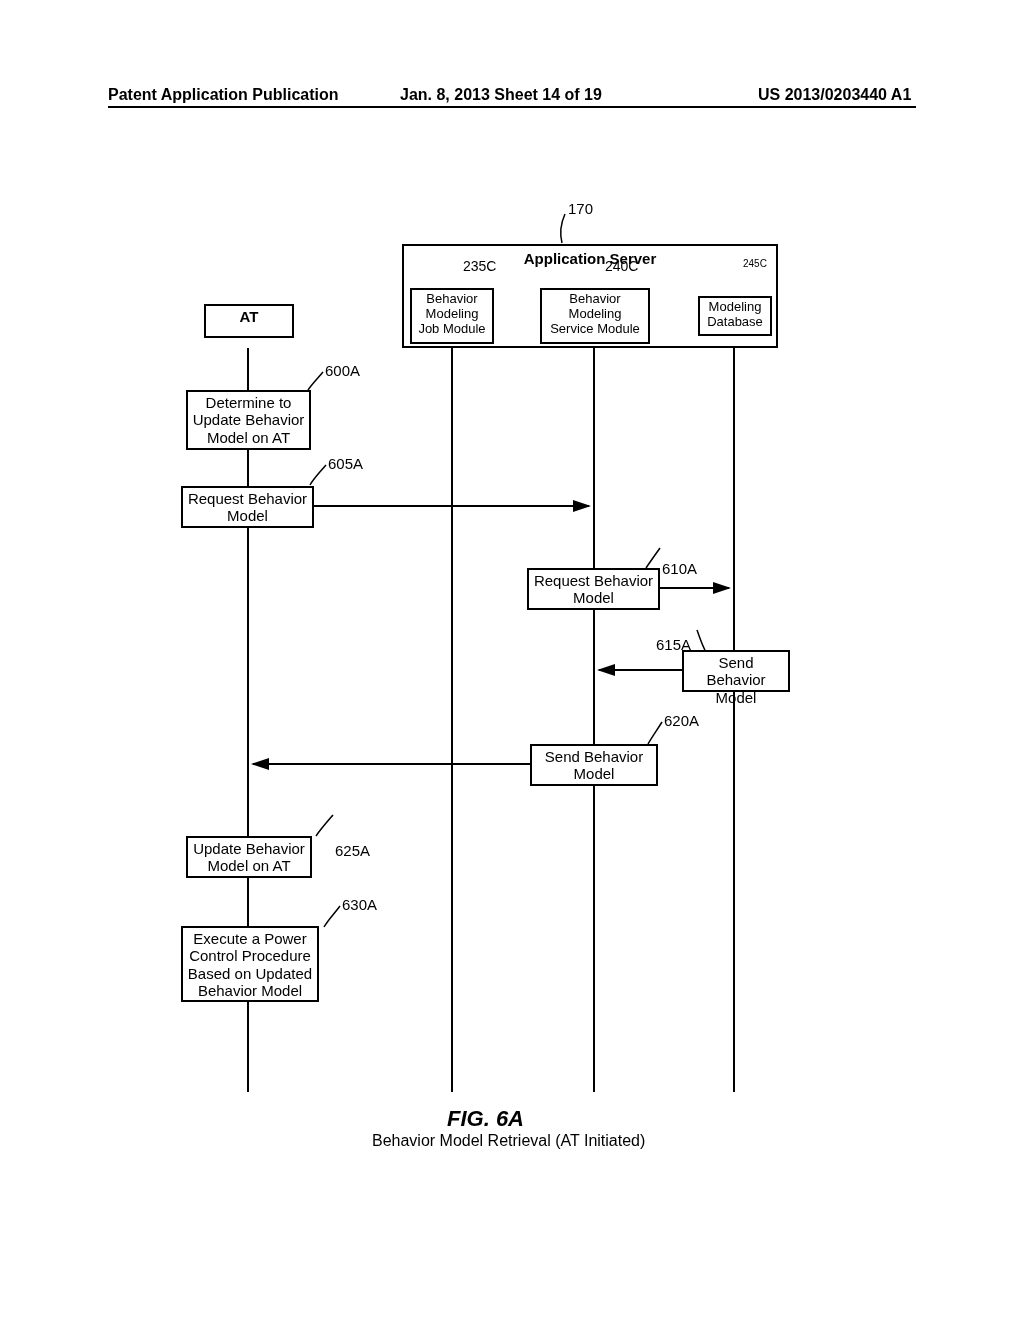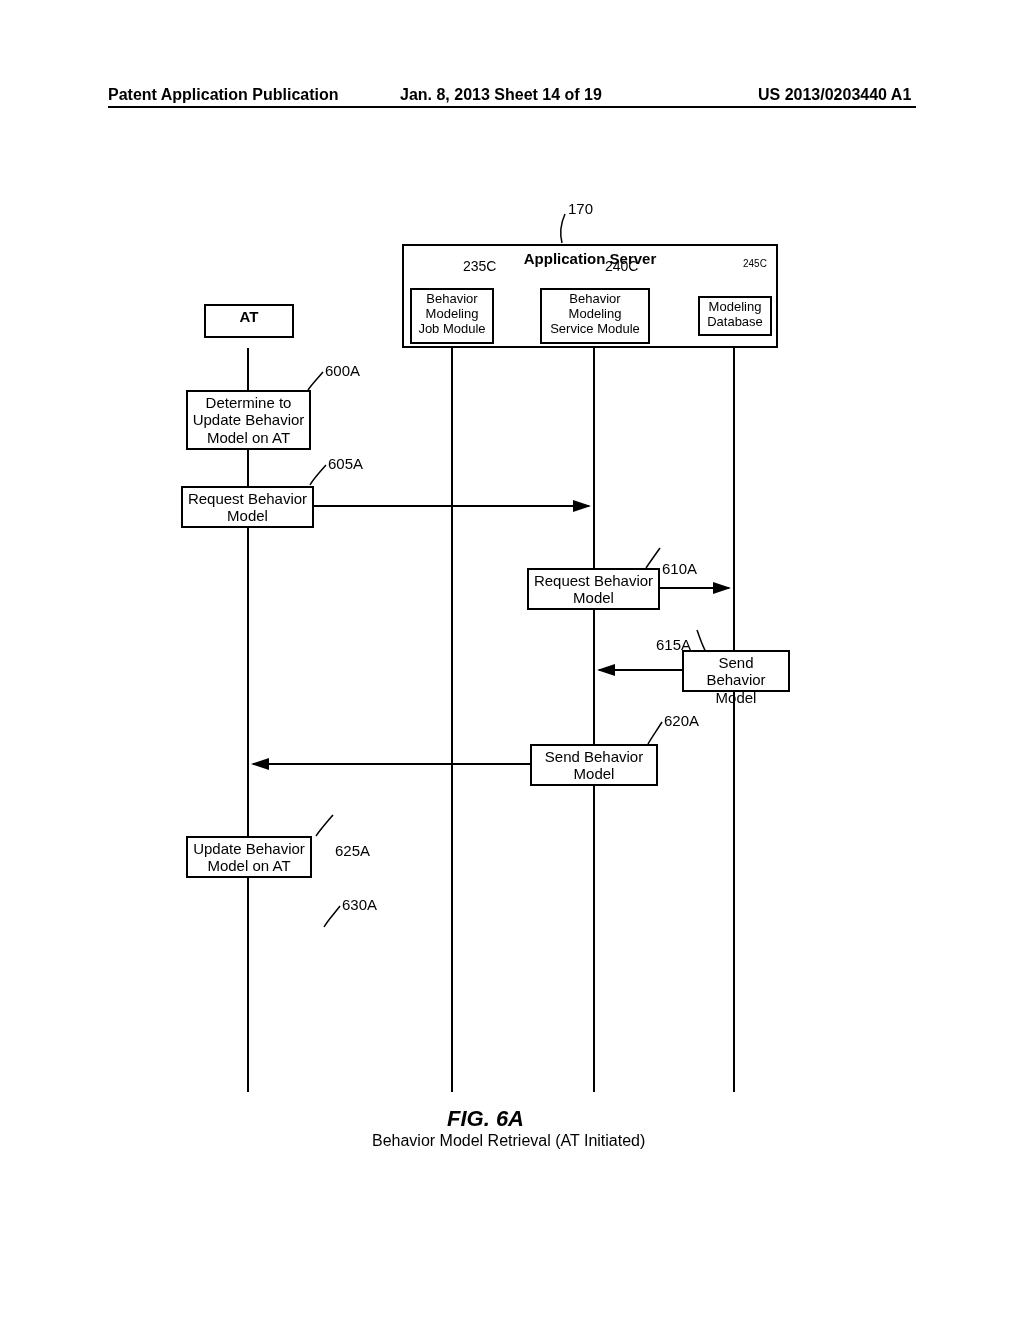--- a/index.html
+++ b/index.html
@@ -180,18 +180,24 @@
     <span>Model</span>
   </div>
   <div class="label" style="left:664px; top:712px;">620A</div>
 
   <div class="box" style="left:186px; top:836px; width:126px; height:42px;">
     <span>Update Behavior</span>
     <span>Model on AT</span>
   </div>
   <div class="label" style="left:335px; top:806px;margin-top:36px;">625A</div>
 
+  <div class="box" style="left:181px; top:926px; width:138px; height:76px;">
+    <span>Execute a Power</span>
+    <span>Control Procedure</span>
+    <span>Based on Updated</span>
+    <span>Behavior Model</span>
+  </div>
   <div class="label" style="left:342px; top:896px;">630A</div>
 
   <div class="fignum" style="left:447px; top:1106px;">FIG. 6A</div>
   <div class="figcap" style="left:372px; top:1132px;">Behavior Model Retrieval (AT Initiated)</div>
 
 </div>
 
 </body></html>

